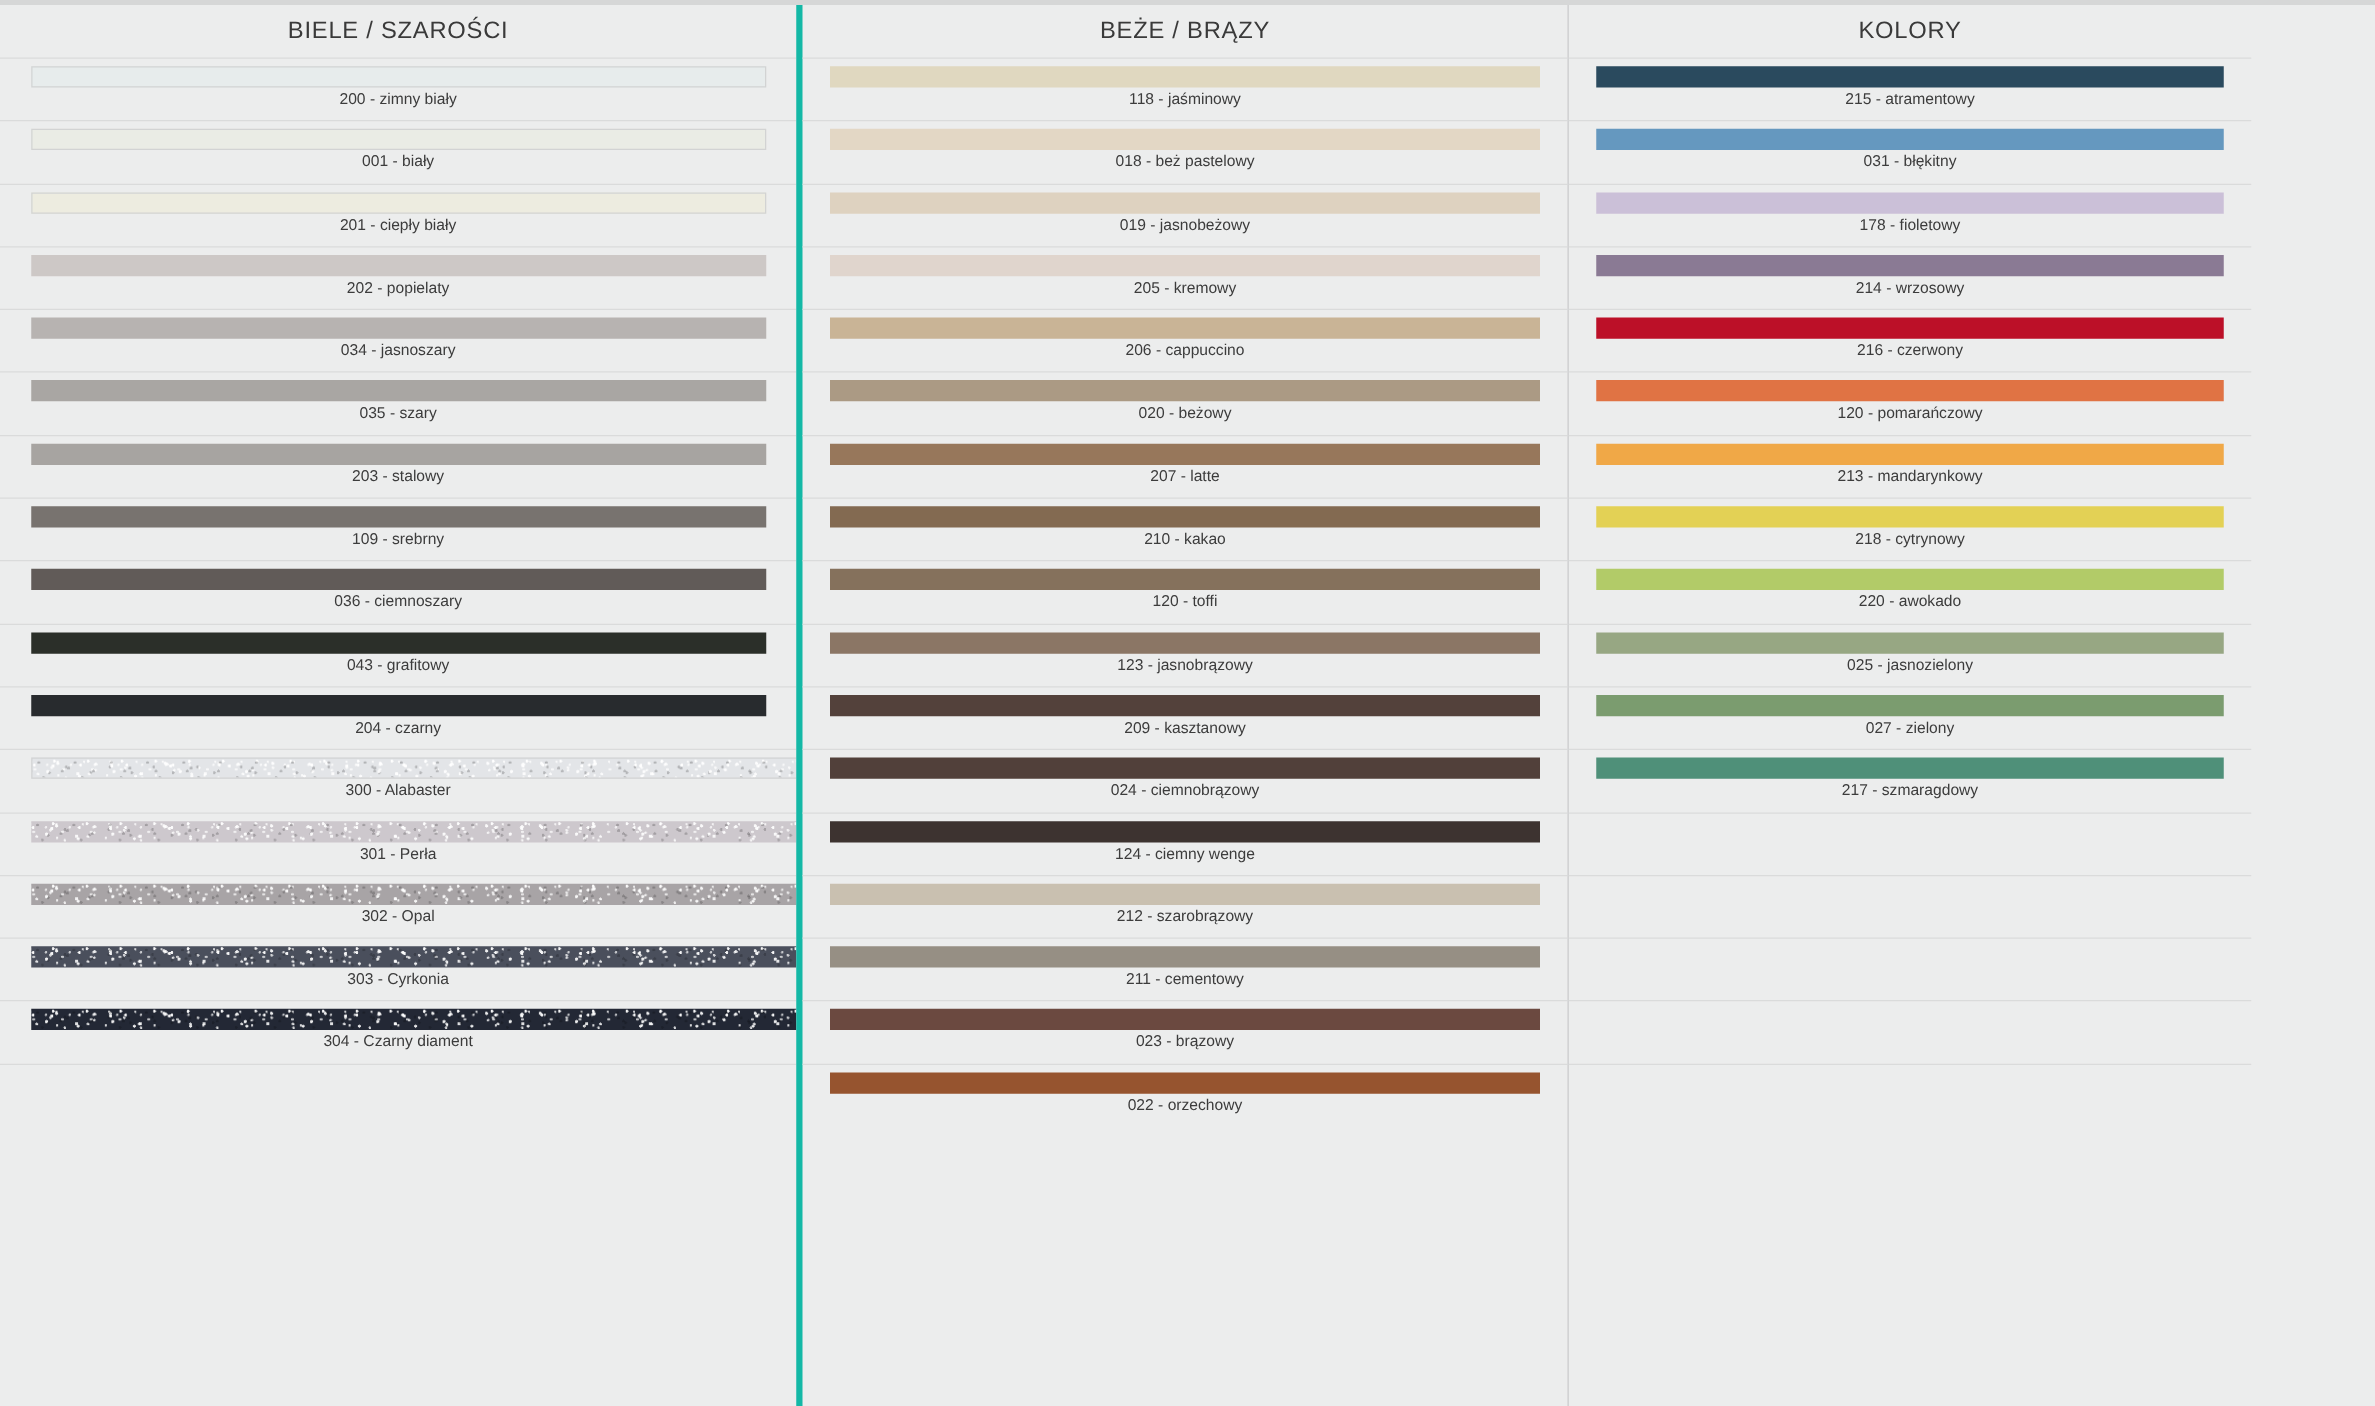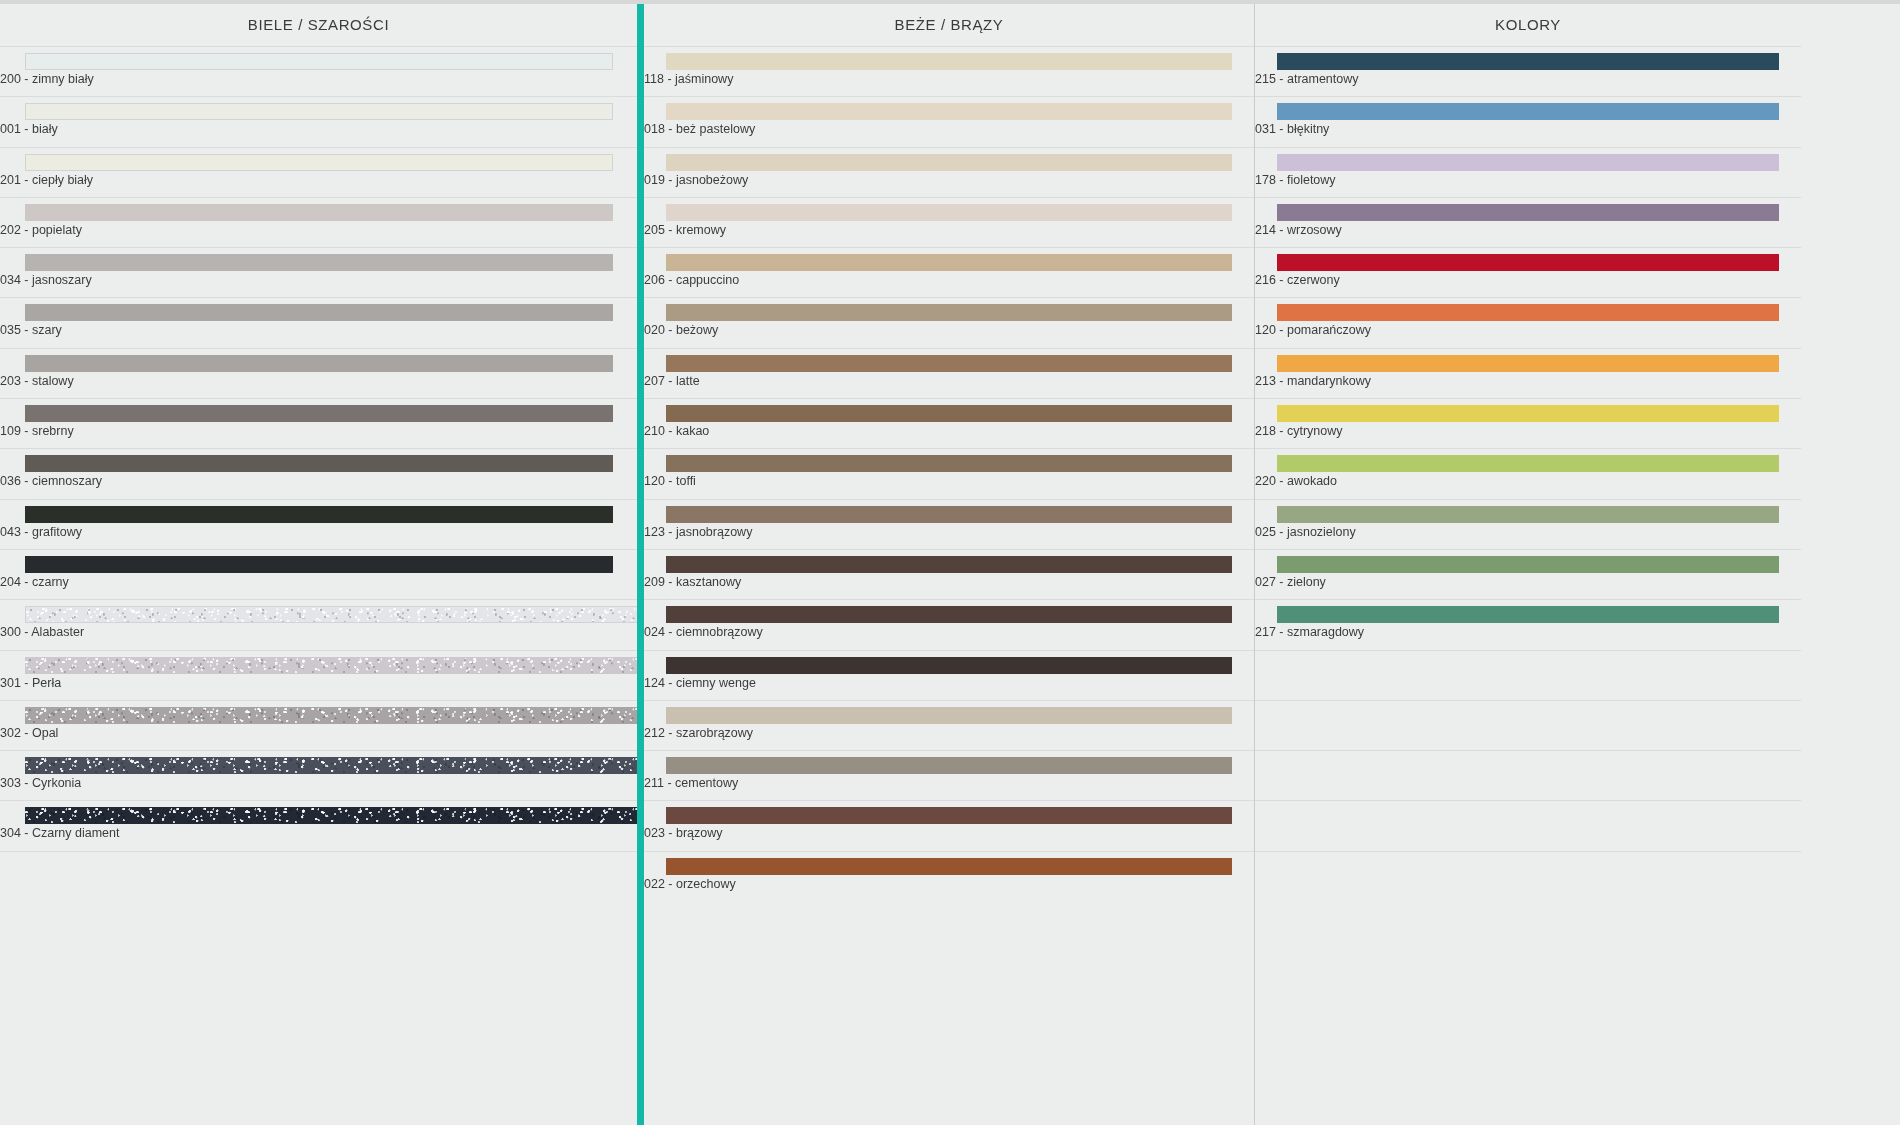--- a/index.html
+++ b/index.html
@@ -28,28 +28,28 @@
     width: 1900px; height: 1121px;
     display: flex;
     flex-direction: row;
   }
   .col {
     position: relative;
     background: #eceded;
     padding: 0;
   }
   .col-0 { width: 637px; }
-  .col-1 { width: 617px; border-left: 7px solid #14b8a6; }
+  .col-1 { width: 617px; border-left: 5px solid #14b8a6; }
   .col-2 { width: 547px; border-left: 1px solid #c9cacb; }
 
   .col-title {
     height: 42px;
     line-height: 42px;
     text-align: center;
-    font-size: 15px;
+    font-size: 19px;
     letter-spacing: 0.6px;
     color: #3a3a3a;
     font-weight: normal;
   }
 
   .rows { position: relative; }
 
   .swatch-row {
     position: relative;
     height: 50.3px;
@@ -66,20 +66,21 @@
   }
   .col-1 .chip { left: 22px; right: 22px; }
   .col-2 .chip { left: 22px; right: 22px; }
 
   .chip.bordered { border: 1px solid #d2d3d3; }
 
   .chip-label {
     position: absolute;
     left: 0; right: 0;
     top: 25px;
+    text-align: center;
     font-size: 12.5px;
     color: #3c3c3c;
     white-space: nowrap;
   }
 
   
   .glitter { position: relative; overflow: hidden; }
   .glitter::after {
     content: "";
     position: absolute; inset: 0;

